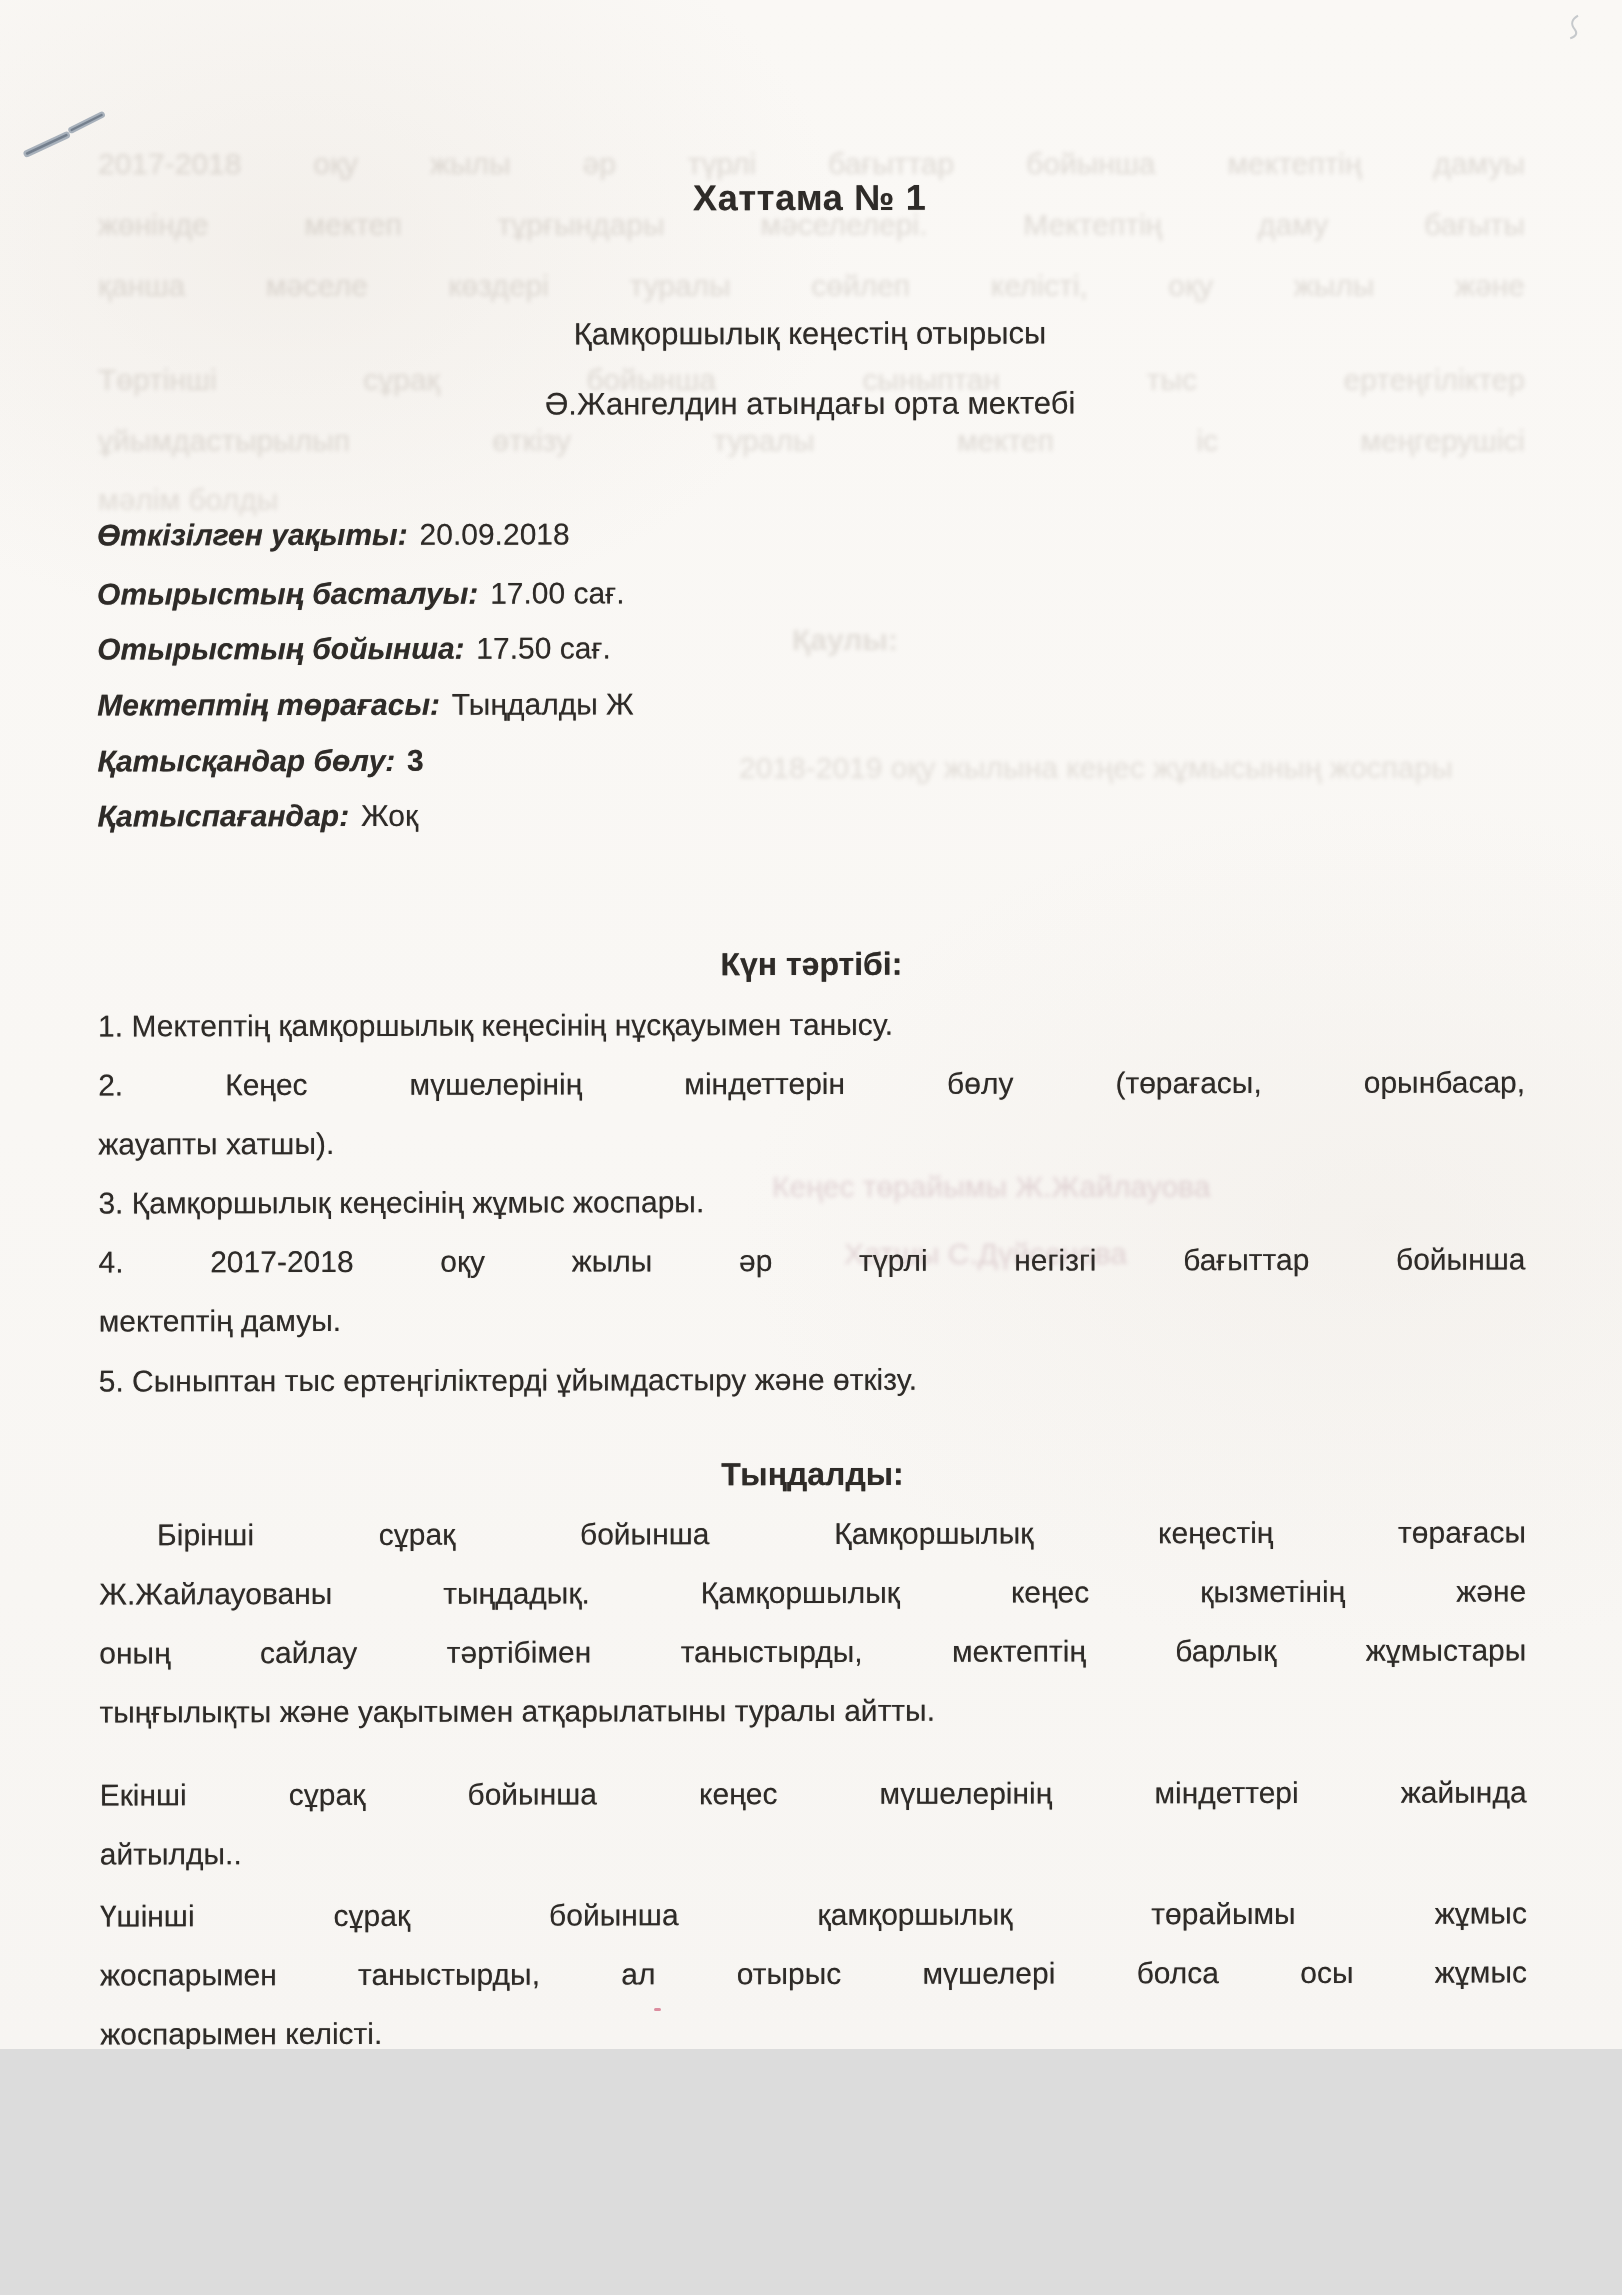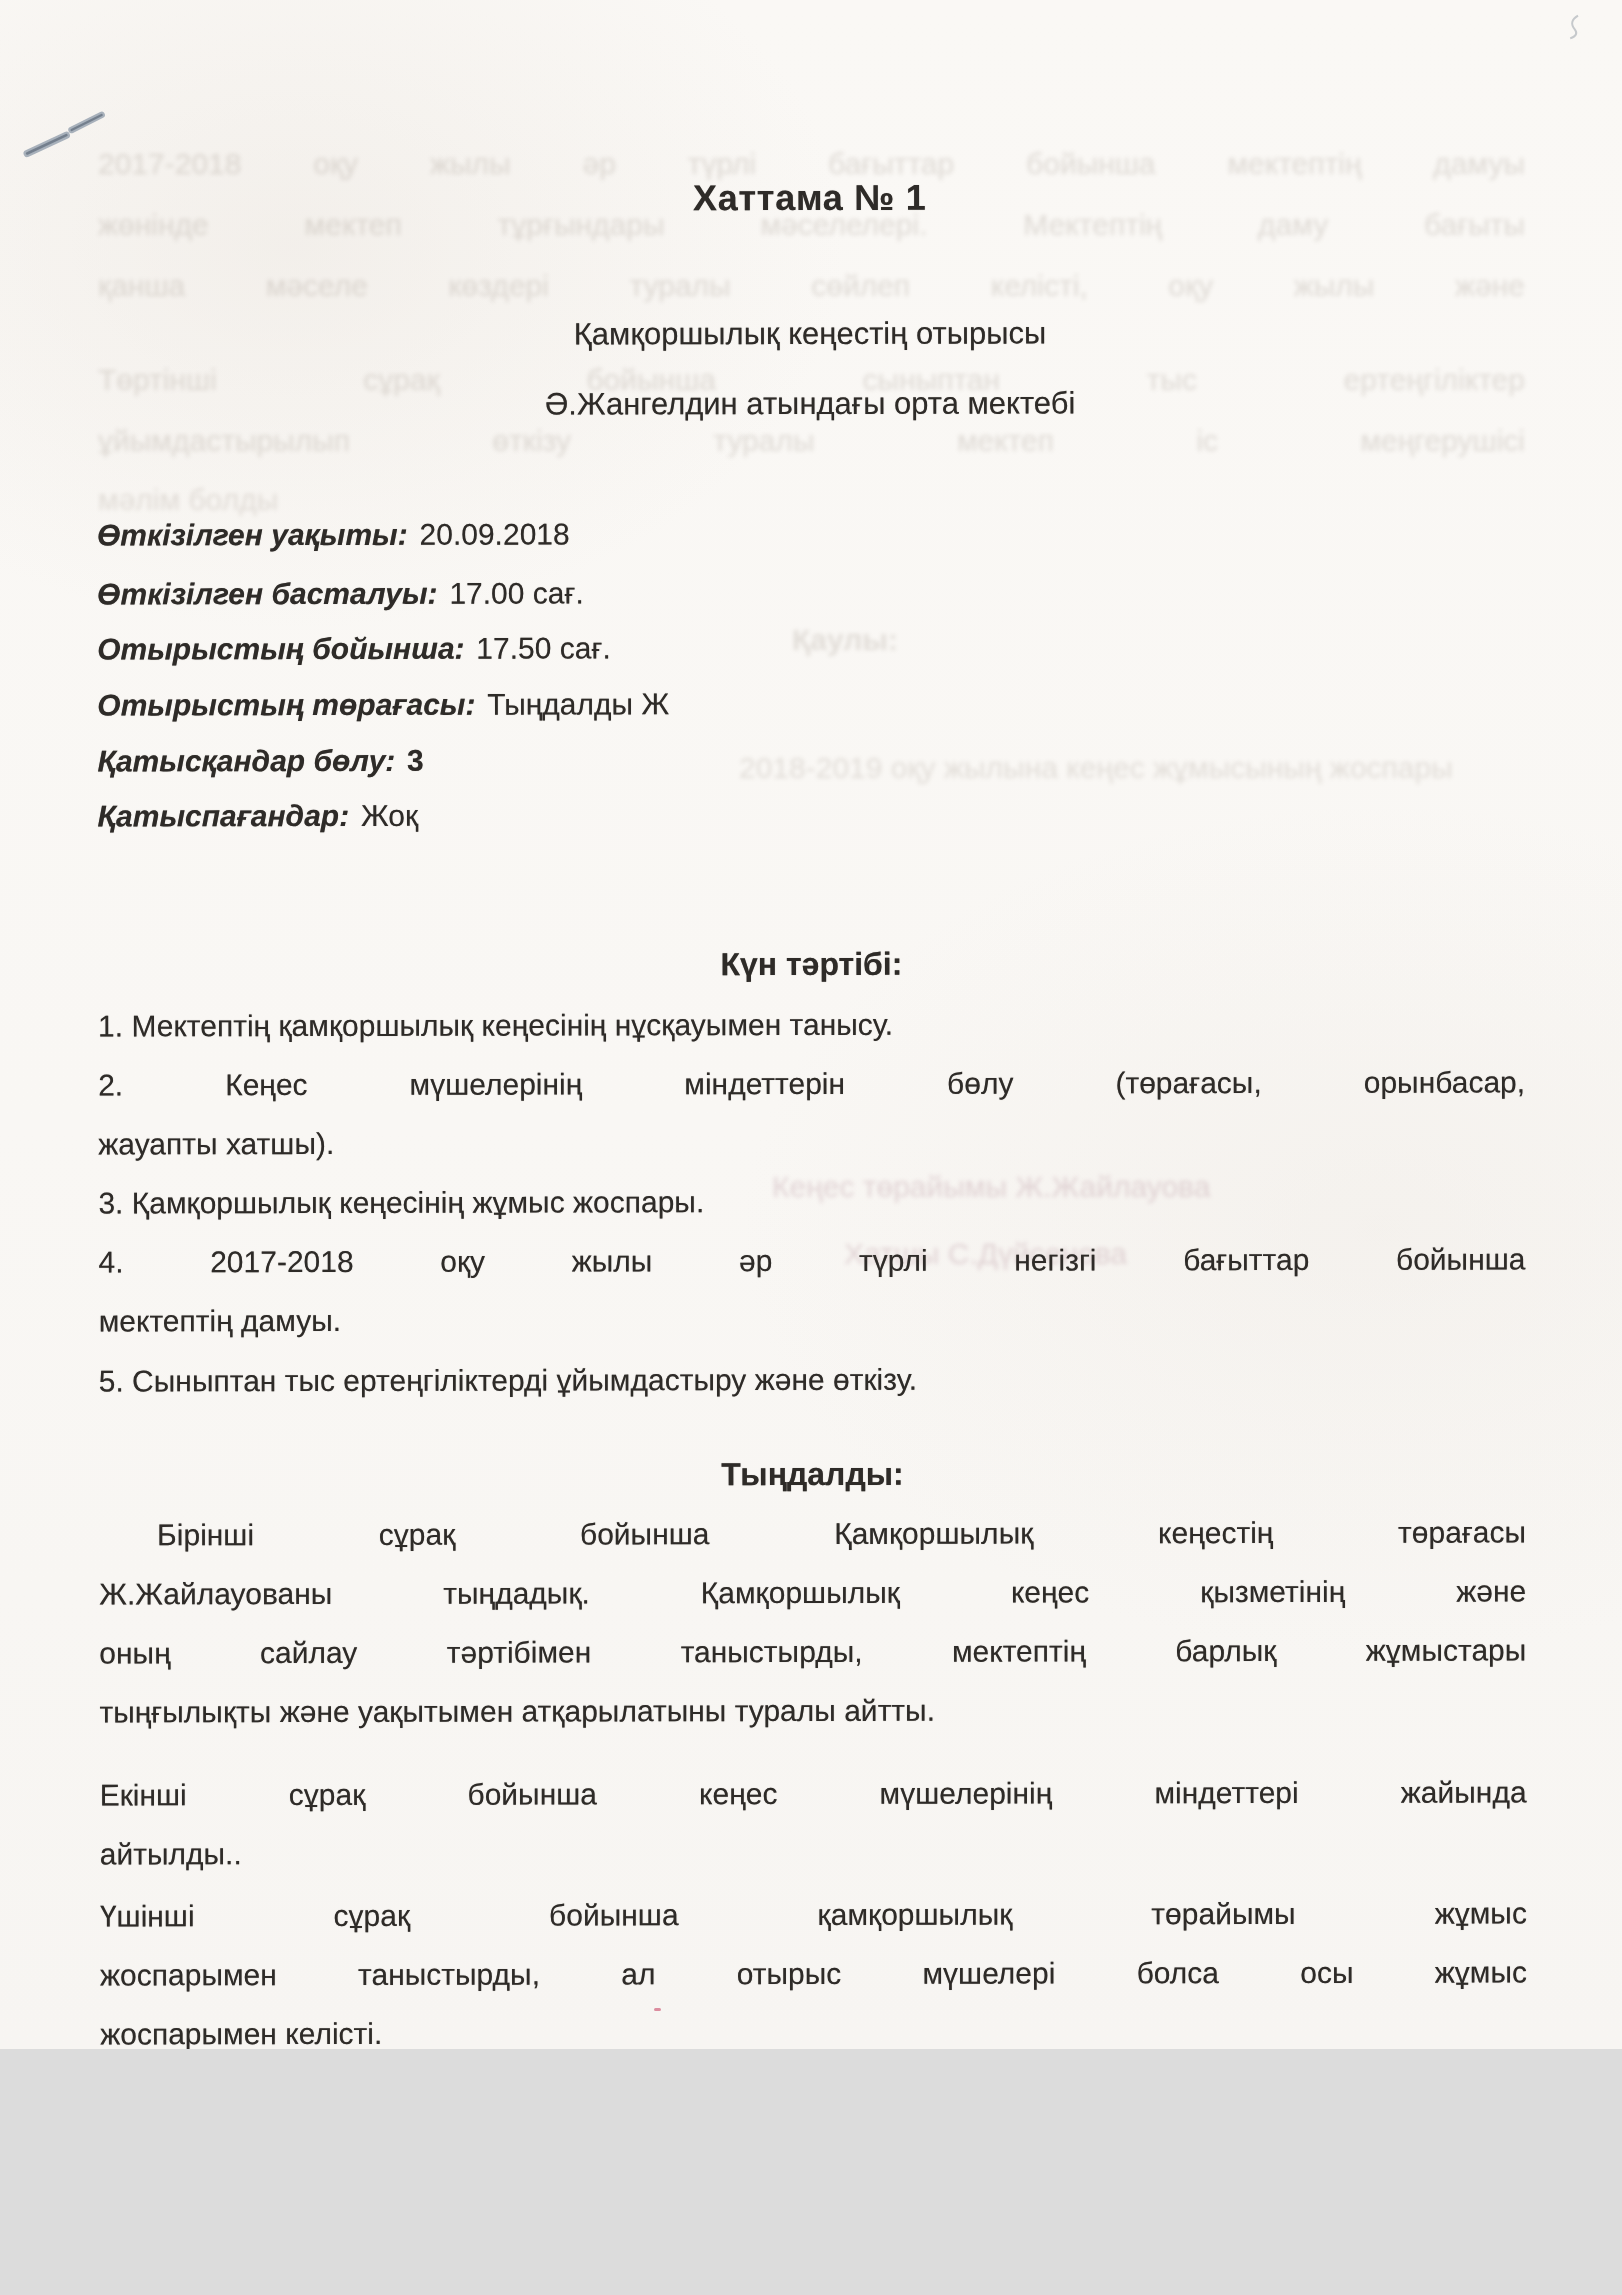--- a/index.html
+++ b/index.html
@@ -48,27 +48,27 @@
   <div class="content">
 
     <div class="line center title" style="top:175px;">Хаттама № 1</div>
     <div class="line center sub" style="top:315px;">Қамқоршылық кеңестің отырысы</div>
     <div class="line center sub" style="top:385px;">Ә.Жангелдин атындағы орта мектебі</div>
 
     <div class="line meta" style="top:515px;">
       <span class="label">Өткізілген уақыты:</span><span class="value">20.09.2018</span>
     </div>
     <div class="line meta" style="top:574px;">
-      <span class="label">Өткізілген басталуы:</span><span class="value">17.00 сағ.</span>
+      <span class="label">Отырыстың басталуы:</span><span class="value">17.00 сағ.</span>
     </div>
     <div class="line meta" style="top:629px;">
       <span class="label">Отырыстың бойынша:</span><span class="value">17.50 сағ.</span>
     </div>
     <div class="line meta" style="top:685px;">
-      <span class="label">Отырыстың төрағасы:</span><span class="value">Тыңдалды Ж</span>
+      <span class="label">Мектептің төрағасы:</span><span class="value">Тыңдалды Ж</span>
     </div>
     <div class="line meta" style="top:741px;">
       <span class="label">Қатысқандар бөлу:</span><span class="value vbold">3</span>
     </div>
     <div class="line meta" style="top:796px;">
       <span class="label">Қатыспағандар:</span><span class="value">Жоқ</span>
     </div>
 
     <div class="line center h" style="top:944px;">Күн тәртібі:</div>
     <div class="line" style="top:1006px;">1. Мектептің қамқоршылық кеңесінің нұсқауымен танысу.</div>

